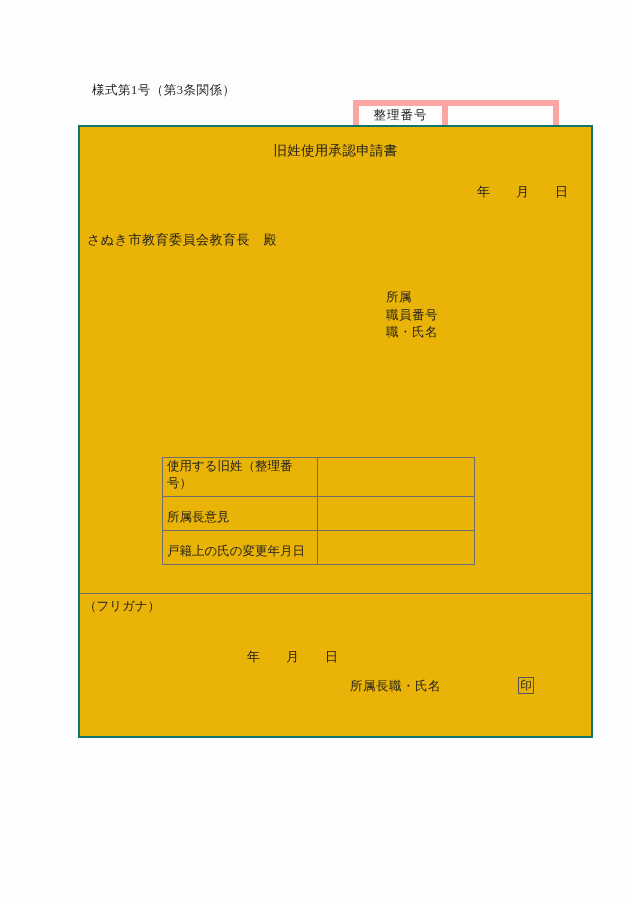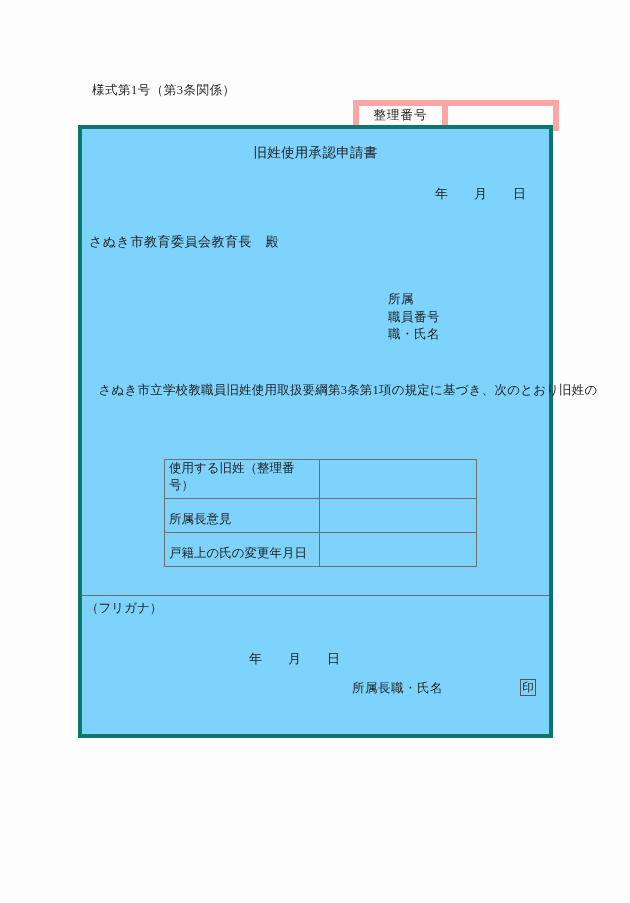--- a/index.html
+++ b/index.html
@@ -27,23 +27,23 @@
   .ref-table td {
     border: 6px solid #fca5a5;
     font-size: 12.5px;
     height: 25px;
   }
   .ref-table td.ref-label { width: 89px; text-align: center; letter-spacing: 1px; }
   .ref-table td.ref-value { width: 111px; }
   .main-box {
     position: absolute;
     left: 78px; top: 125px;
-    width: 475px; height: 613px;
-    border: 4px solid #0f766e;
-    background: #7dd3fc;
+    width: 515px; height: 613px;
+    border: 2px solid #0f766e;
+    background: #eab308;
   }
   .title {
     position: absolute;
     left: 0; top: 15px; width: 100%;
     text-align: center;
     font-size: 13.5px;
     letter-spacing: 0.3px;
   }
   .date-line-1 {
     position: absolute;
@@ -149,21 +149,20 @@
 
   <div class="addressee">さぬき市教育委員会教育長　殿</div>
 
   <div class="applicant">
     <div>所属</div>
     <div>職員番号</div>
     <div>職・氏名</div>
   </div>
 
   <div class="body-text">
-    <div class="body-line1">さぬき市立学校教職員旧姓使用取扱要綱第3条第1項の規定に基づき、次のとおり旧姓の</div>
   </div>
 
   <table class="detail-table">
     <tbody>
         <tr>
       <td class="dt-label">使用する旧姓（整理番号）</td>
       <td class="dt-value"></td>
     </tr>
     <tr>
       <td class="dt-label">所属長意見</td>

